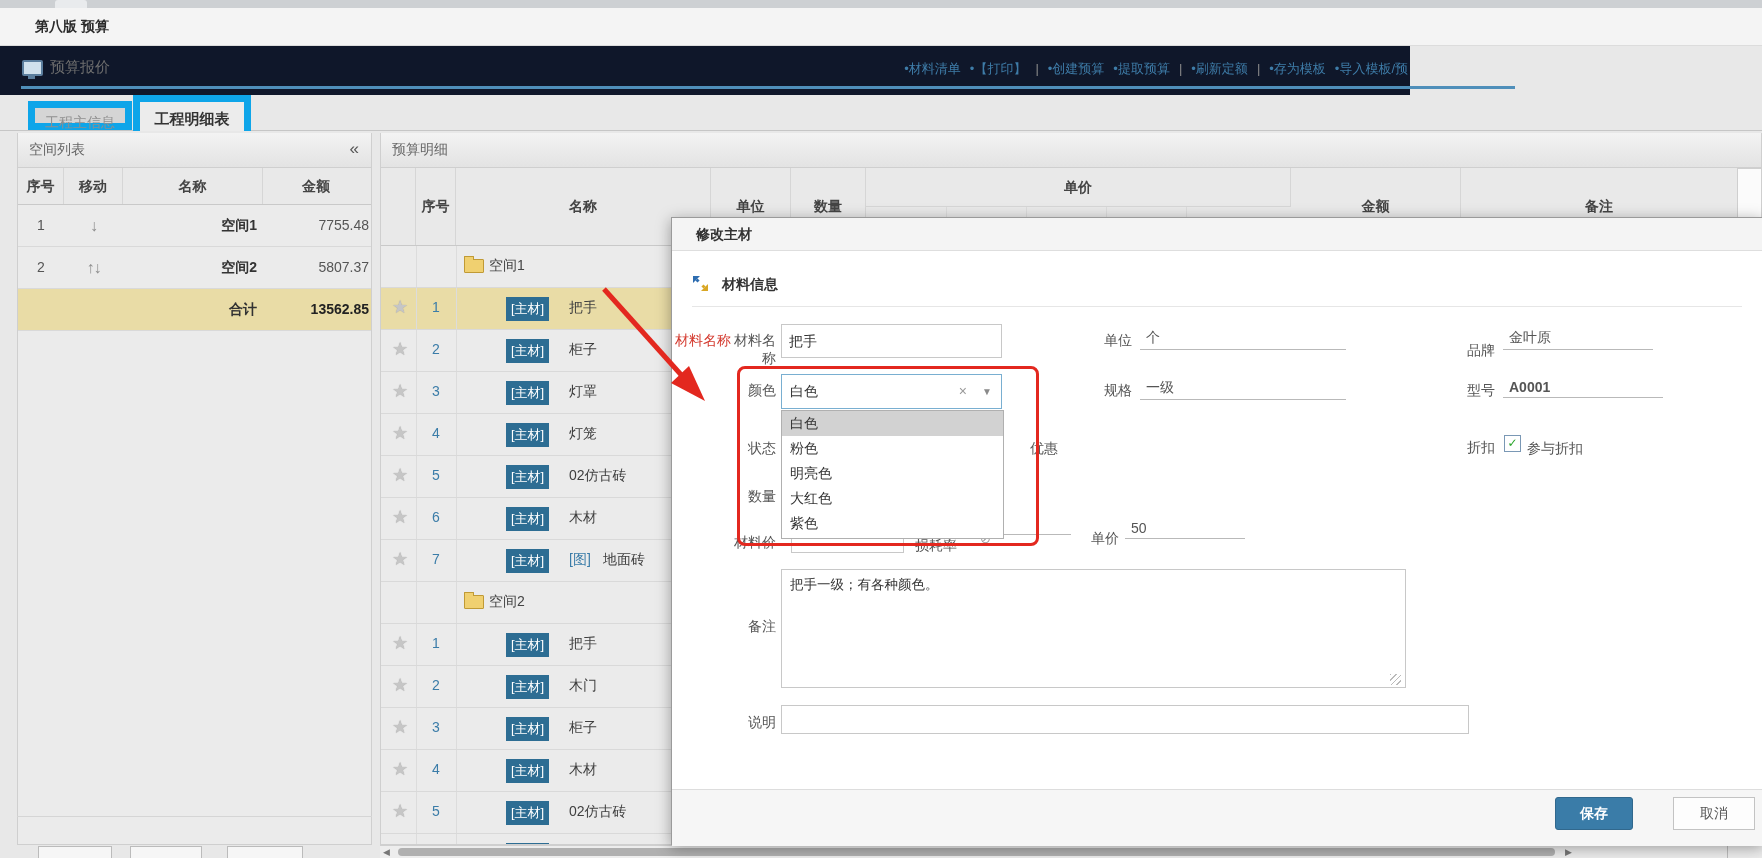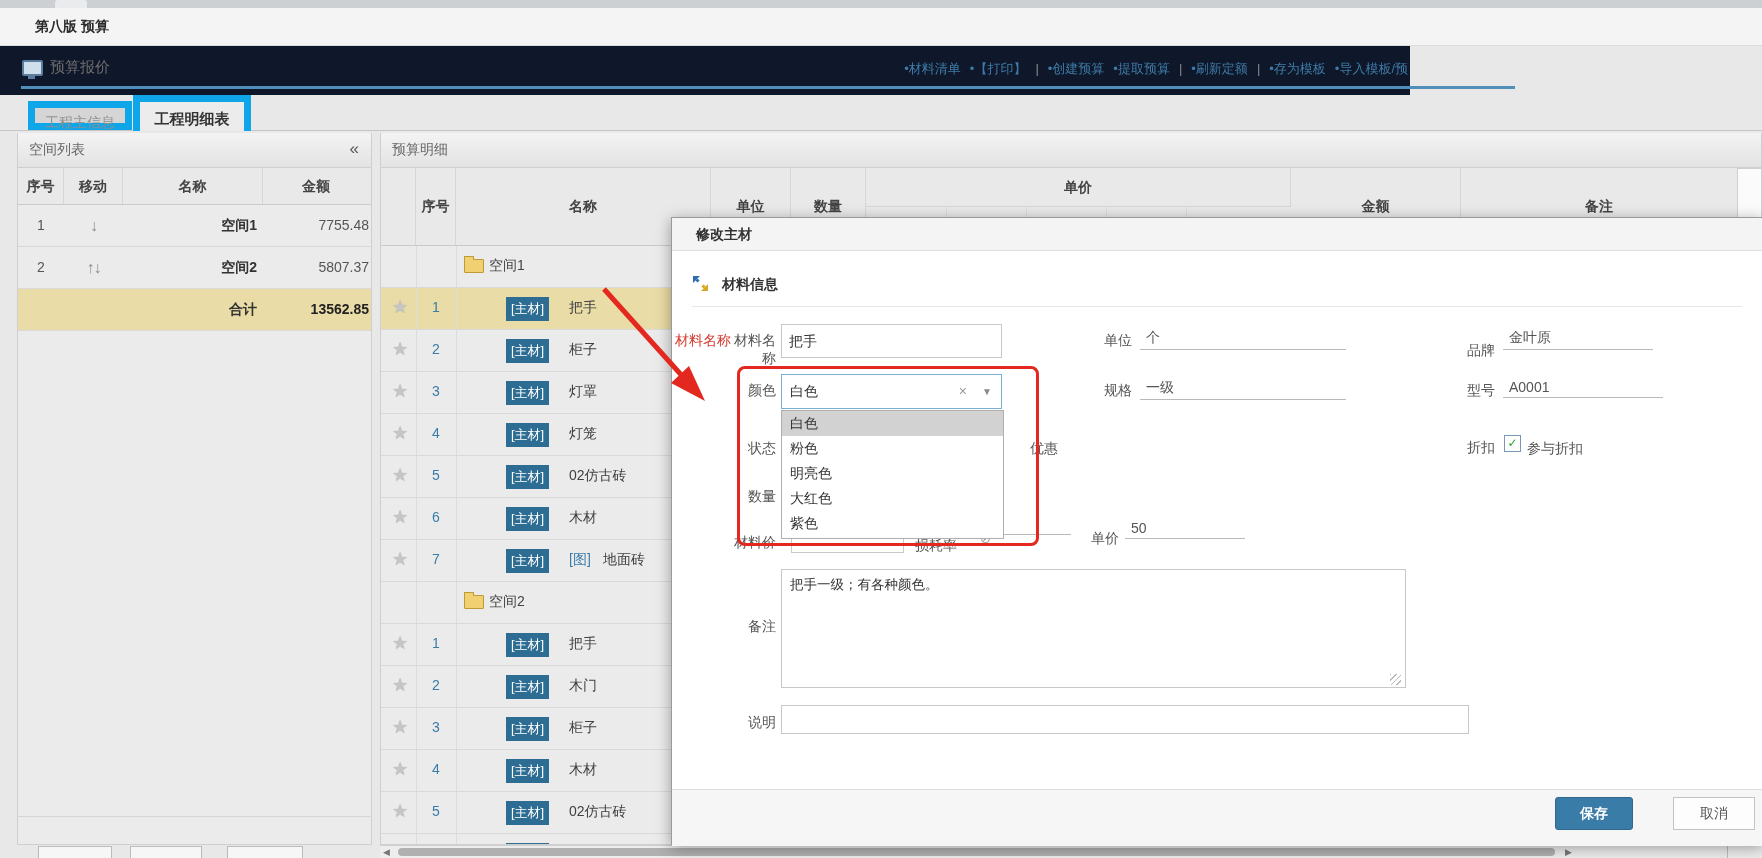--- a/index.html
+++ b/index.html
@@ -340,21 +340,21 @@
 
     <div class="flabel" style="left:0;top:164px;width:104px;">颜色</div>
     <div class="combo">
       <span class="val">白色</span>
       <span class="clr">×</span>
       <span class="arr">▼</span>
     </div>
     <div class="flabel" style="left:400px;top:164px;width:60px;">规格</div>
     <div class="ufield" style="left:468px;top:159px;width:206px;">一级</div>
     <div class="flabel" style="left:763px;top:164px;width:60px;">型号</div>
-    <div class="ufield" style="left:831px;top:159px;width:160px;">A0001</div>
+    <div class="ufield" style="left:831px;top:159px;width:160px;font-weight:bold;">A0001</div>
 
     <div class="ddlist" id="color-dropdown">
         <div class="ddopt on">白色</div>
         <div class="ddopt">粉色</div>
         <div class="ddopt">明亮色</div>
         <div class="ddopt">大红色</div>
         <div class="ddopt">紫色</div>
       </div>
 
     <div class="flabel" style="left:0;top:222px;width:104px;">状态</div>

